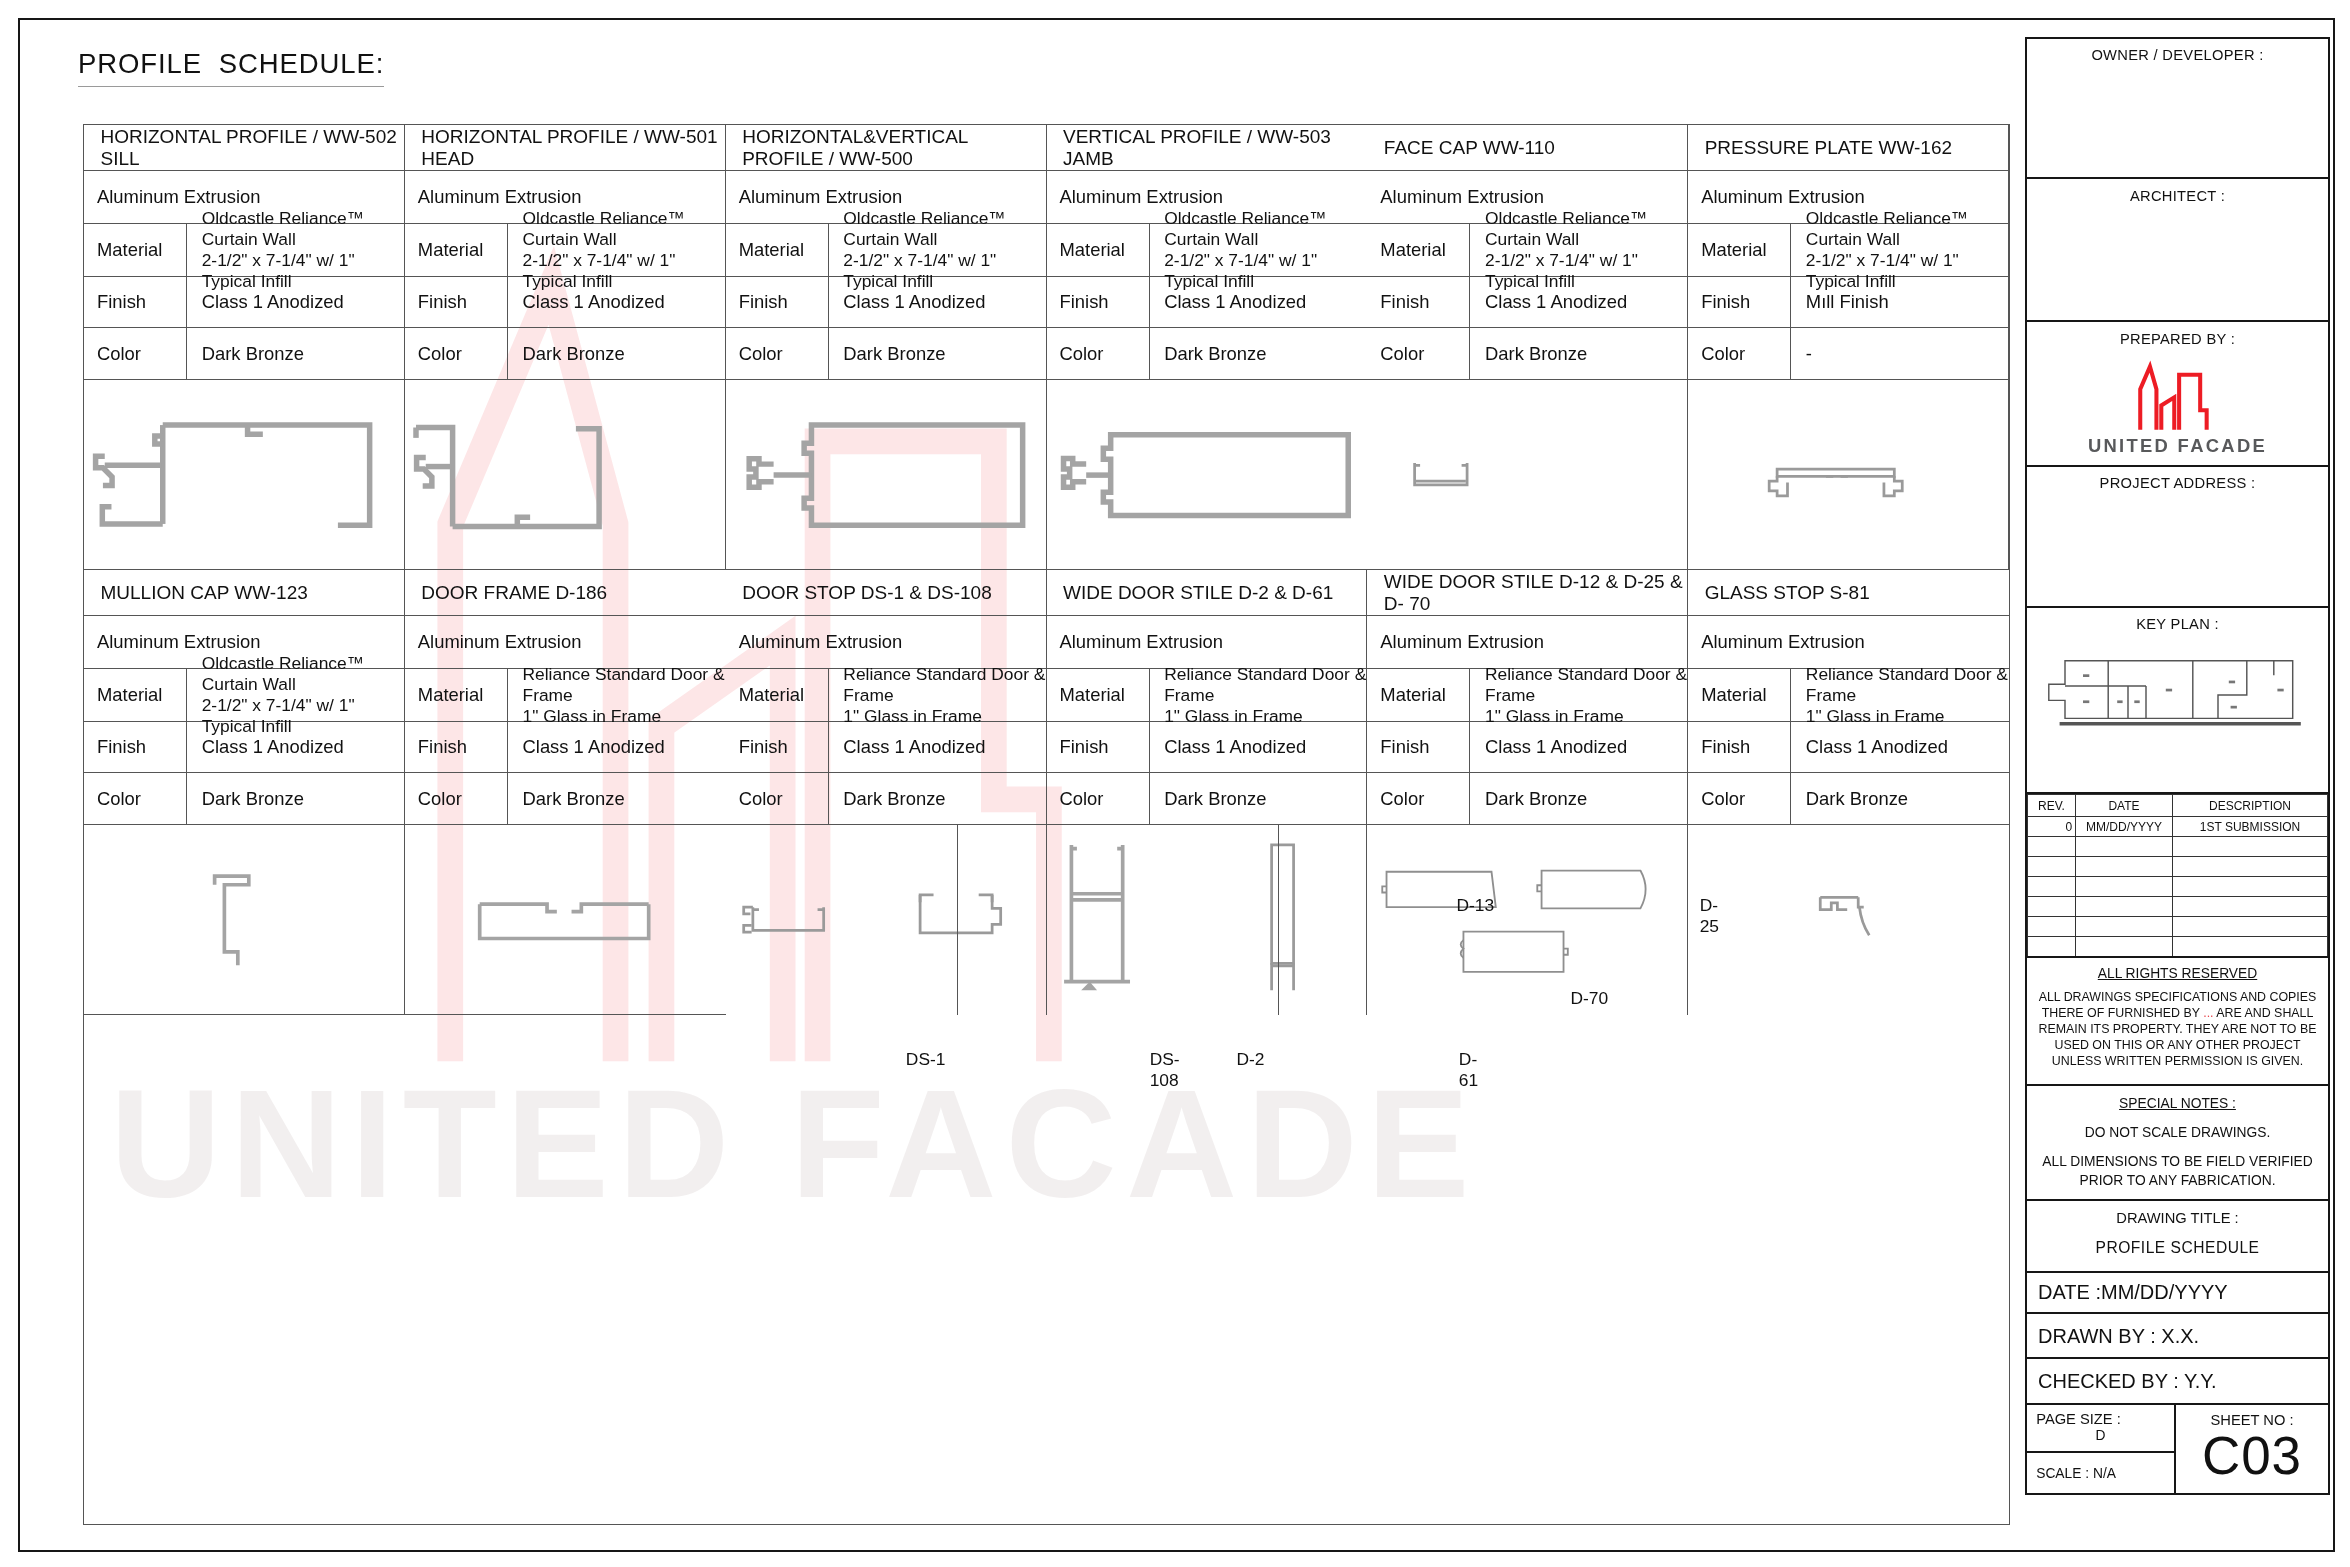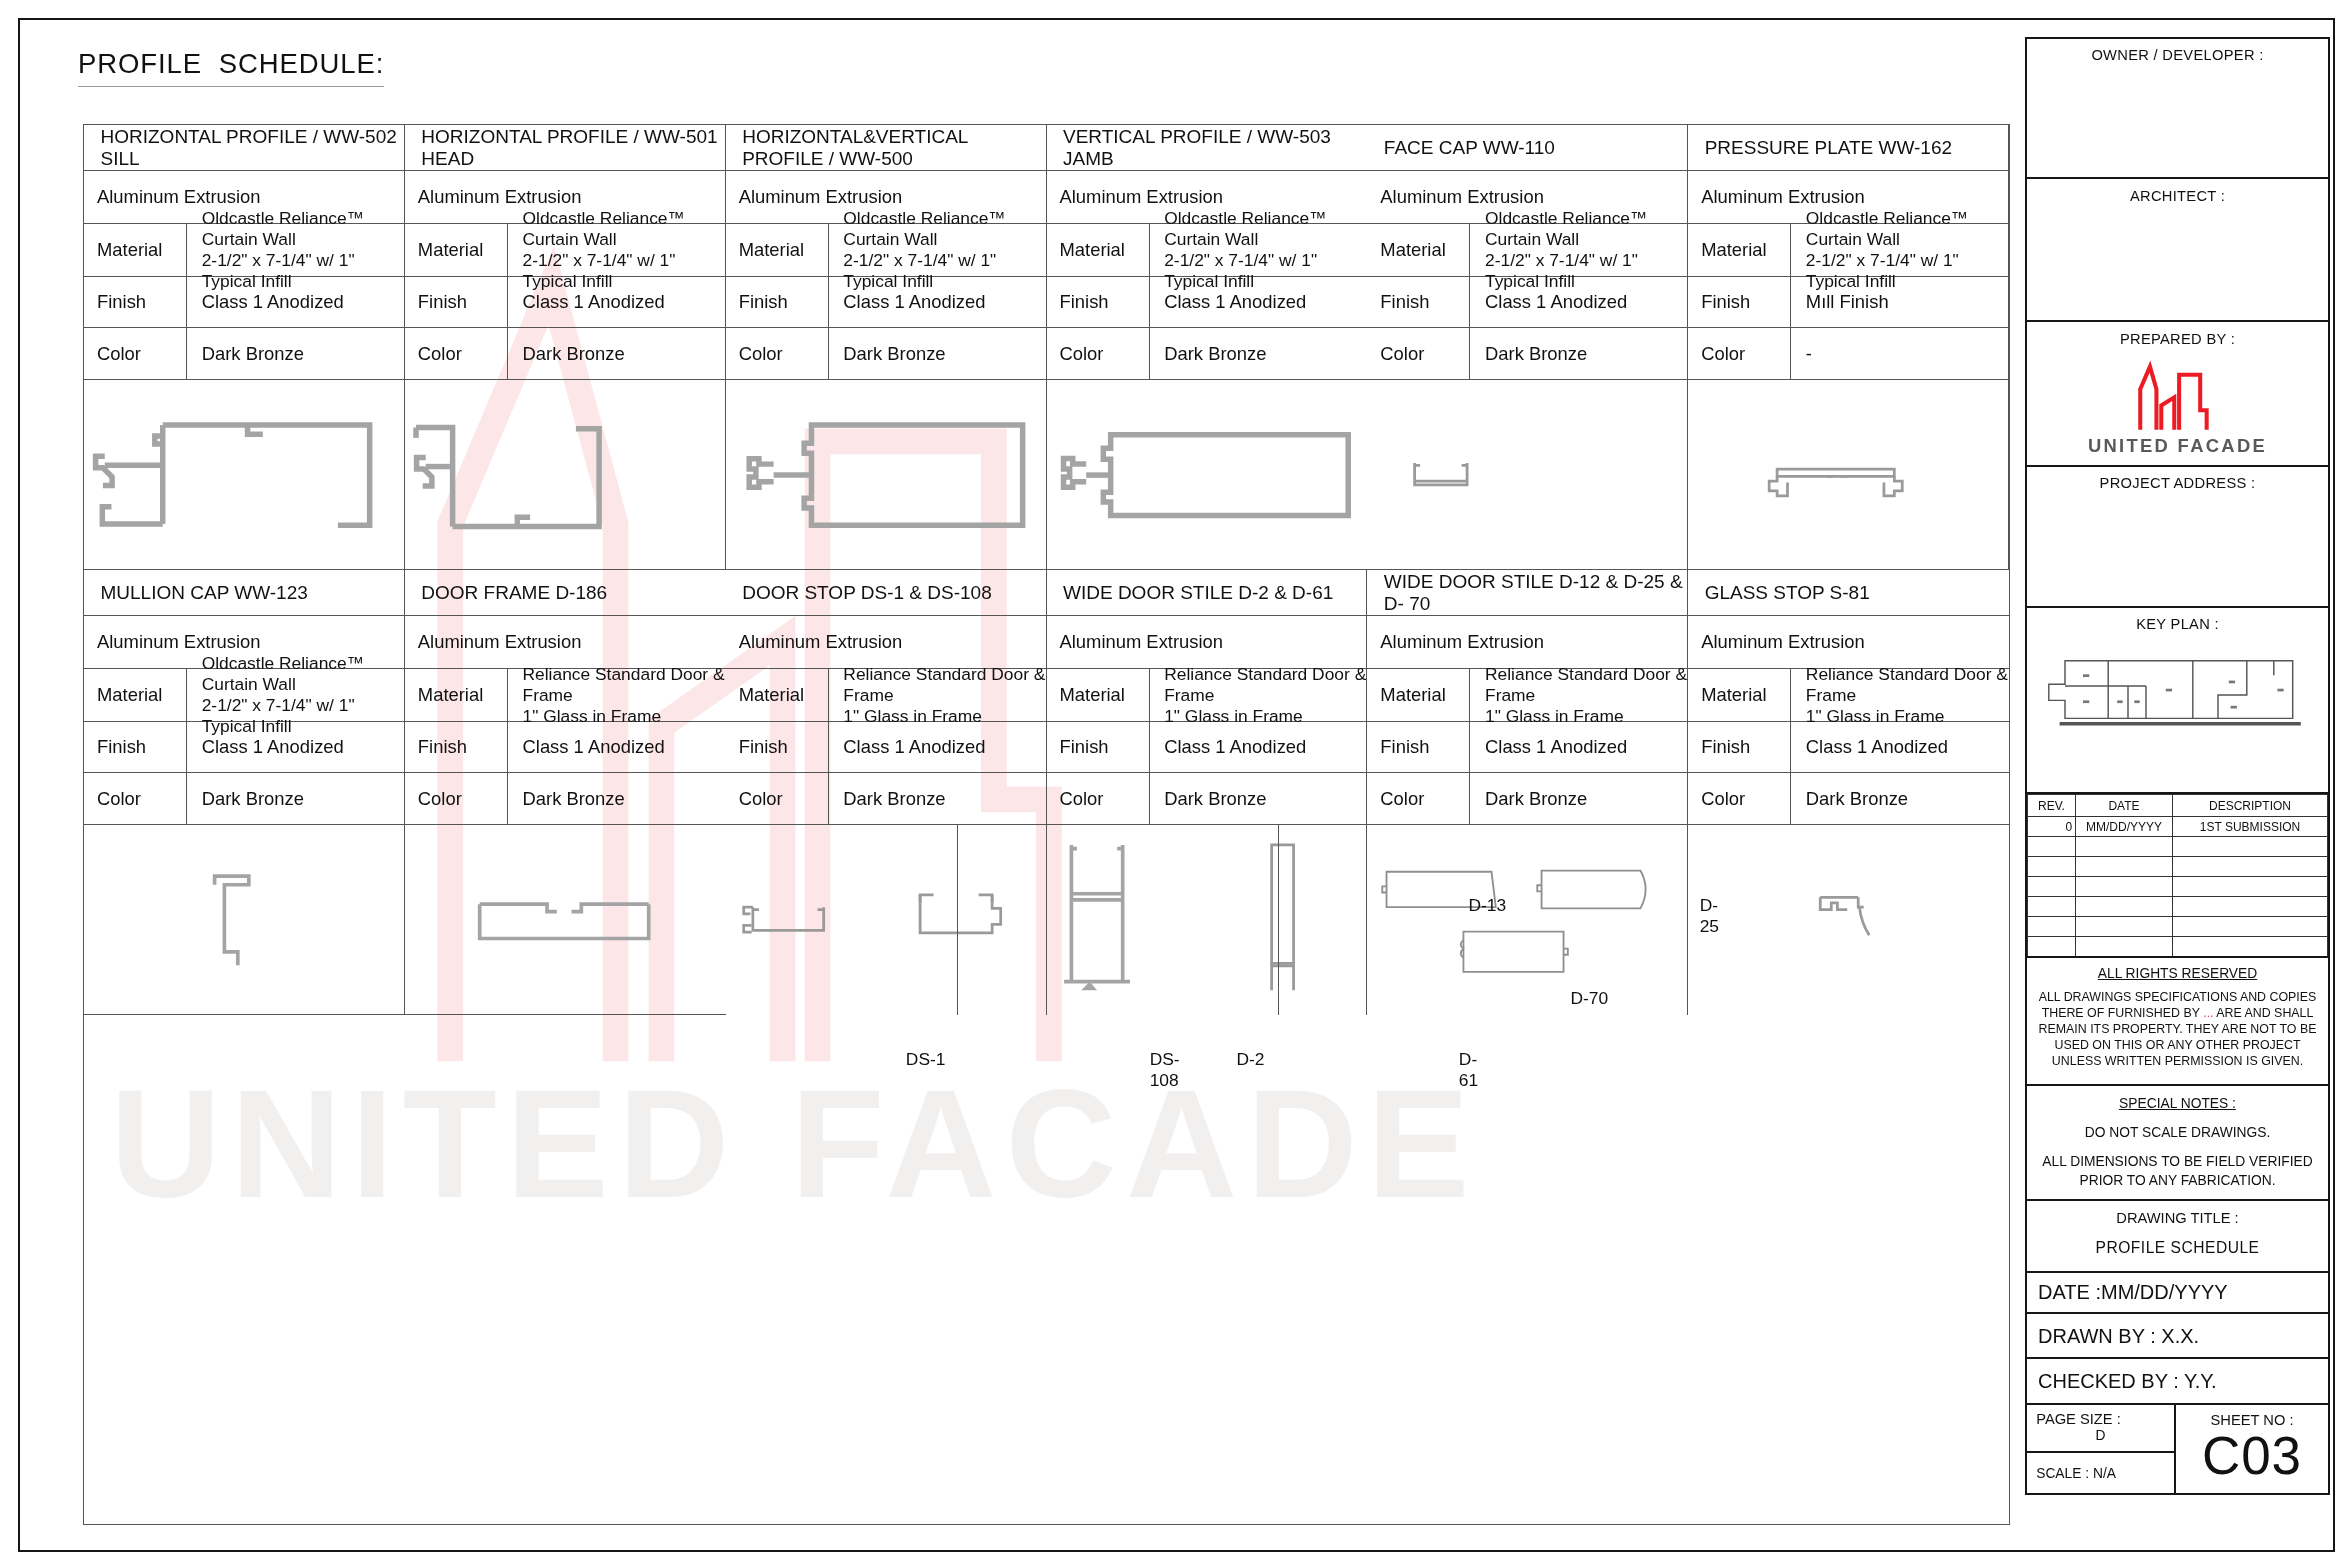--- a/index.html
+++ b/index.html
@@ -446,21 +446,21 @@
       <div class="c-draw">
         <svg viewBox="0 0 524 274">
           <path class="po" d="M32 58 H204 L211 116 H32 Z"></path>
           <path class="po" d="M32 82 h-7 v10 h7"></path>
           <path class="po" d="M286 56 H448 q17 31 0 62 H286 Z"></path>
           <path class="po" d="M286 80 h-7 v10 h7"></path>
           <path class="po" d="M158 156 H322 V222 H158 Z"></path>
           <path class="po" d="M158 170 q-9 7 0 14 q-9 8 0 15"></path>
           <path class="po" d="M322 184 h7 v10 h-7"></path>
         </svg>
-        <div class="dlabel" style="left:120px;top:70px;">D-13</div>
+        <div class="dlabel" style="left:108px;top:70px;">D-13</div>
         <div class="dlabel" style="left:342px;top:70px;">D-25</div>
         <div class="dlabel" style="left:222px;top:163px;">D-70</div>
       </div>
     </div>
 
     <div class="cell lastcol lastrow">
       <div class="c-head">GLASS STOP S-81</div>
       <div class="c-sub">Aluminum Extrusion</div>
       <div class="spec h58">
           <div class="lab">Material</div>

